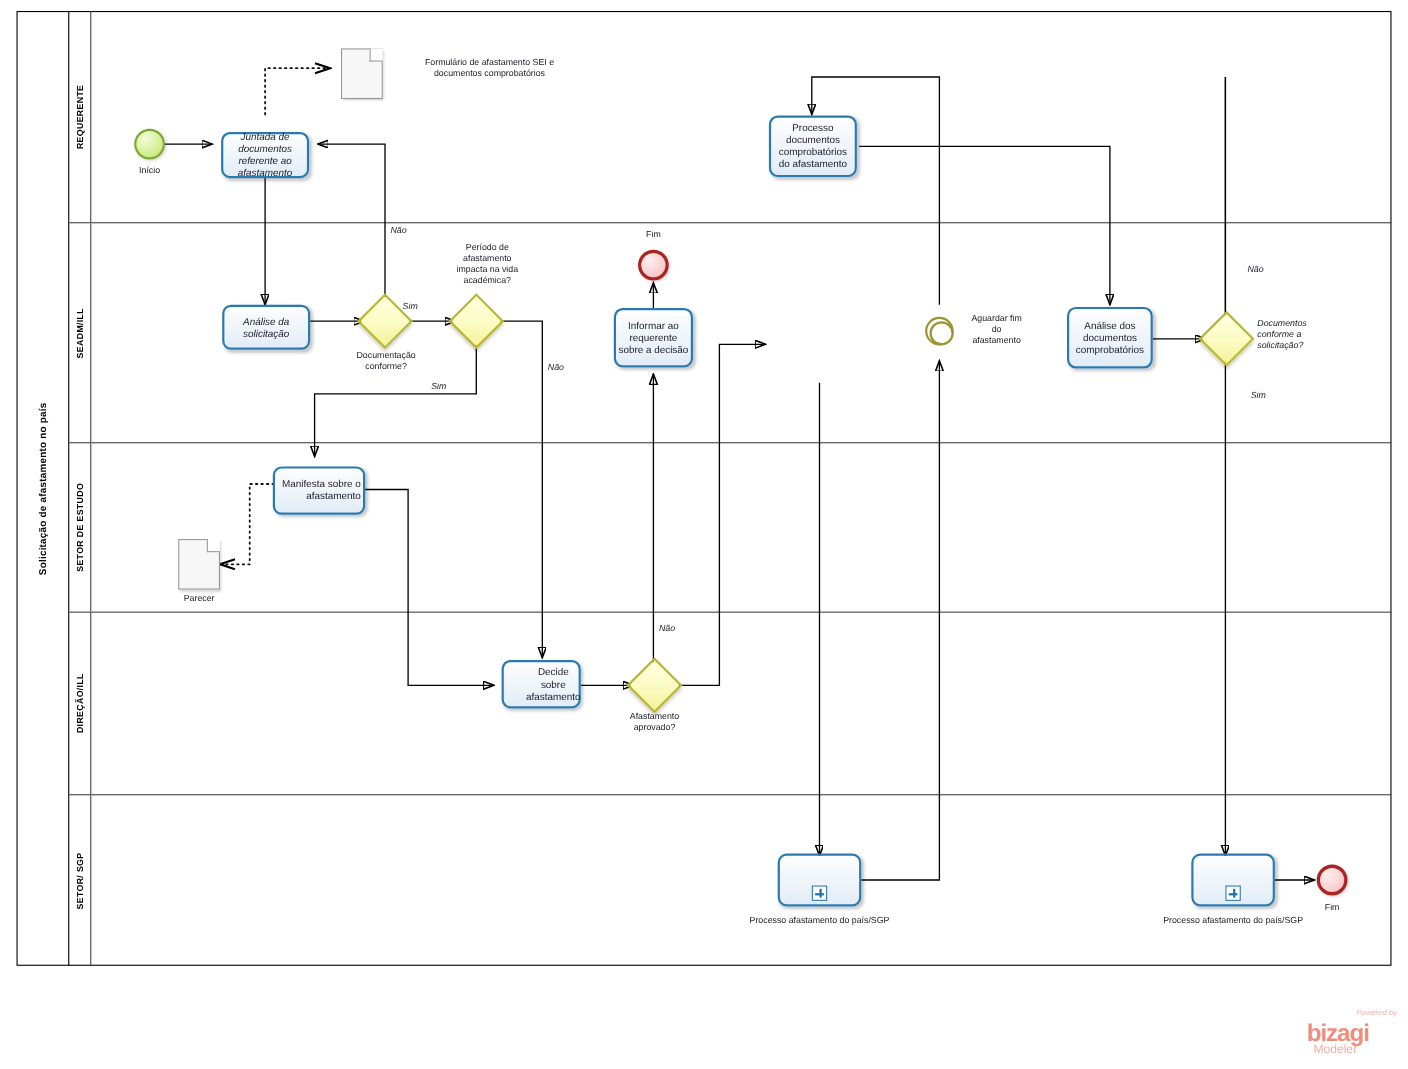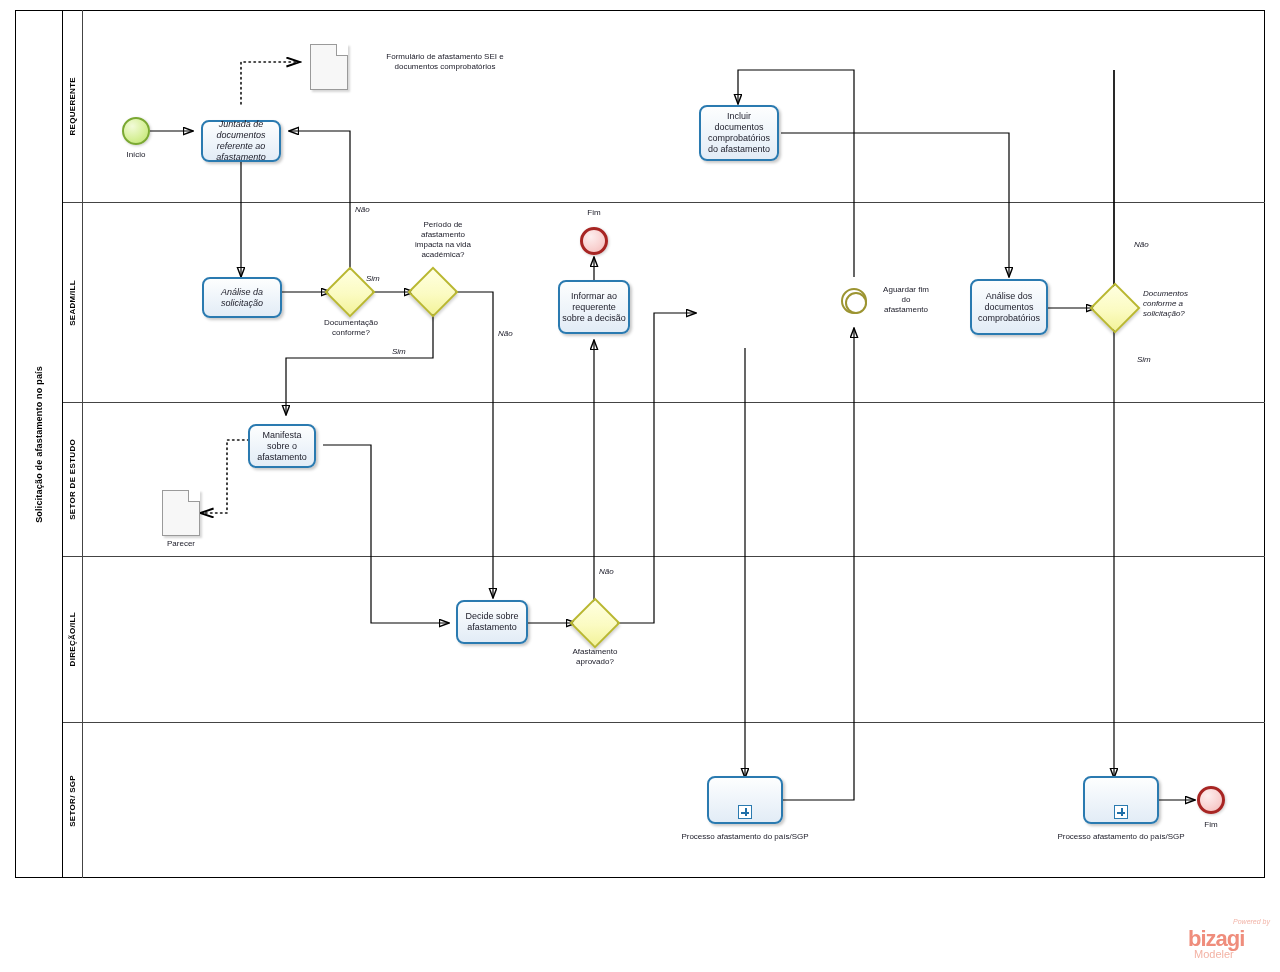--- a/index.html
+++ b/index.html
@@ -161,21 +161,21 @@
   <div class="lbl" style="left:102px;top:150px;width:68px;">Início</div>
 
   <div class="task" style="left:201px;top:120px;width:80px;height:42px;font-style:italic;">Juntada de documentos referente ao afastamento</div>
 
   <div class="doc" style="left:310px;top:44px;">
     <div class="fold"></div>
   </div>
   <div class="lbl" style="left:360px;top:52px;width:170px;">Formulário de afastamento SEI e
 documentos comprobatórios</div>
 
-  <div class="task" style="left:699px;top:105px;width:80px;height:56px;">Incluir documentos comprobatórios do afastamento</div>
+  <div class="task" style="left:699px;top:105px;width:80px;height:56px;">Processo documentos comprobatórios do afastamento</div>
 
   <div class="task" style="left:202px;top:277px;width:80px;height:41px;font-style:italic;">Análise da solicitação</div>
 
   <div class="gw" style="left:332px;top:274px;"></div>
   <div class="lbl" style="left:300px;top:318px;width:102px;">Documentação
 conforme?</div>
 
   <div class="gw" style="left:415px;top:274px;"></div>
   <div class="lbl" style="left:396px;top:220px;width:94px;">Período de
 afastamento
@@ -195,28 +195,28 @@
 do
 afastamento</div>
 
   <div class="task" style="left:970px;top:279px;width:78px;height:56px;text-align:center;">Análise dos documentos comprobatórios</div>
 
   <div class="gw" style="left:1097px;top:290px;"></div>
   <div class="lbl left" style="left:1143px;top:289px;width:96px;">Documentos
 conforme a
 solicitação?</div>
 
-  <div class="task" style="left:248px;top:424px;width:68px;height:44px;">Manifesta sobre o afastamento</div>
+  <div class="task" style="left:248px;top:424px;width:84px;height:44px;text-align:right;">Manifesta sobre o afastamento</div>
 
   <div class="doc" style="left:162px;top:490px;">
     <div class="fold"></div>
   </div>
   <div class="lbl" style="left:146px;top:539px;width:70px;">Parecer</div>
 
-  <div class="task" style="left:456px;top:600px;width:72px;height:44px;">Decide sobre afastamento</div>
+  <div class="task" style="left:456px;top:600px;width:72px;height:44px;padding-left:24px;">Decide sobre afastamento</div>
 
   <div class="gw" style="left:577px;top:605px;"></div>
   <div class="lbl" style="left:546px;top:647px;width:98px;">Afastamento
 aprovado?</div>
 
   <div class="subproc" style="left:707px;top:776px;width:76px;height:48px;">
     <div class="plus"></div>
   </div>
   <div class="lbl" style="left:680px;top:832px;width:130px;">Processo afastamento do país/SGP</div>
 

